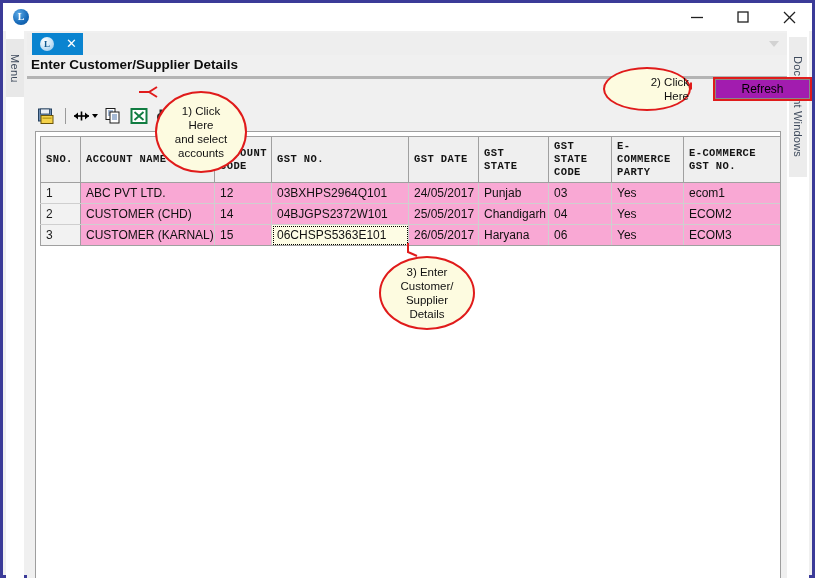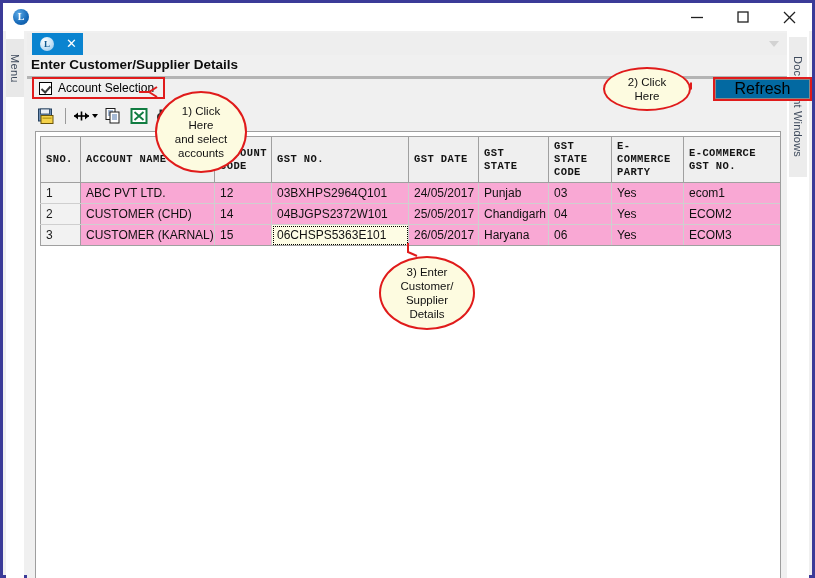--- a/index.html
+++ b/index.html
@@ -239,25 +239,25 @@
     left: 686px; top: 22px;
     width: 99px; height: 24px;
     box-sizing: border-box;
     border: 2px solid #e01b1b;
     background: #f0f0f0;
   }
   #refresh-inner {
     width: 100%; height: 100%;
     box-sizing: border-box;
     border: 1px solid #888888;
-    background: #0369a1;
+    background: #a21caf;
     display: flex;
     align-items: center;
     justify-content: center;
-    font-size: 16px;
+    font-size: 12px;
     color: #000000;
   }
 
   
   #icon-toolbar {
     position: absolute;
     left: 8px; top: 48px;
     height: 26px;
     display: flex;
     align-items: center;
@@ -355,20 +355,21 @@
     left: 152px; top: 52px;
     width: 88px; height: 78px;
     border-radius: 50%;
     margin-top: 36px;
   }
   #callout-2 {
     left: 600px; top: 64px;
     width: 84px; height: 40px;
     border-radius: 50%;
     font-size: 11.5px;
+    align-items: flex-end;
   }
   #callout-3 {
     left: 376px; top: 253px;
     width: 92px; height: 70px;
     border-radius: 50%;
   }
   .leader {
     position: absolute;
     z-index: 39;
   }
@@ -423,24 +424,20 @@
     <div id="tab-overflow"></div>
   </div>
 
   <div id="client">
 
     <div id="form-title">Enter Customer/Supplier Details</div>
     <div id="title-rule"></div>
 
     <div id="band"></div>
 
-    <div id="acct-sel-box">
-      <div id="acct-sel-check"></div>
-      <div id="acct-sel-label">Account Selection</div>
-    </div>
 
     <div id="refresh-btn">
       <div id="refresh-inner">Refresh</div>
     </div>
 
     <div id="icon-toolbar">
       <div class="tb-icon">
         <svg width="19" height="19" viewBox="0 0 19 19">
           <rect x="1.5" y="2" width="13" height="12" fill="#6f8fb5" stroke="#24405f" stroke-width="1"></rect>
           <rect x="3.5" y="2" width="9" height="5" fill="#e9eef5" stroke="#24405f" stroke-width=".8"></rect>

